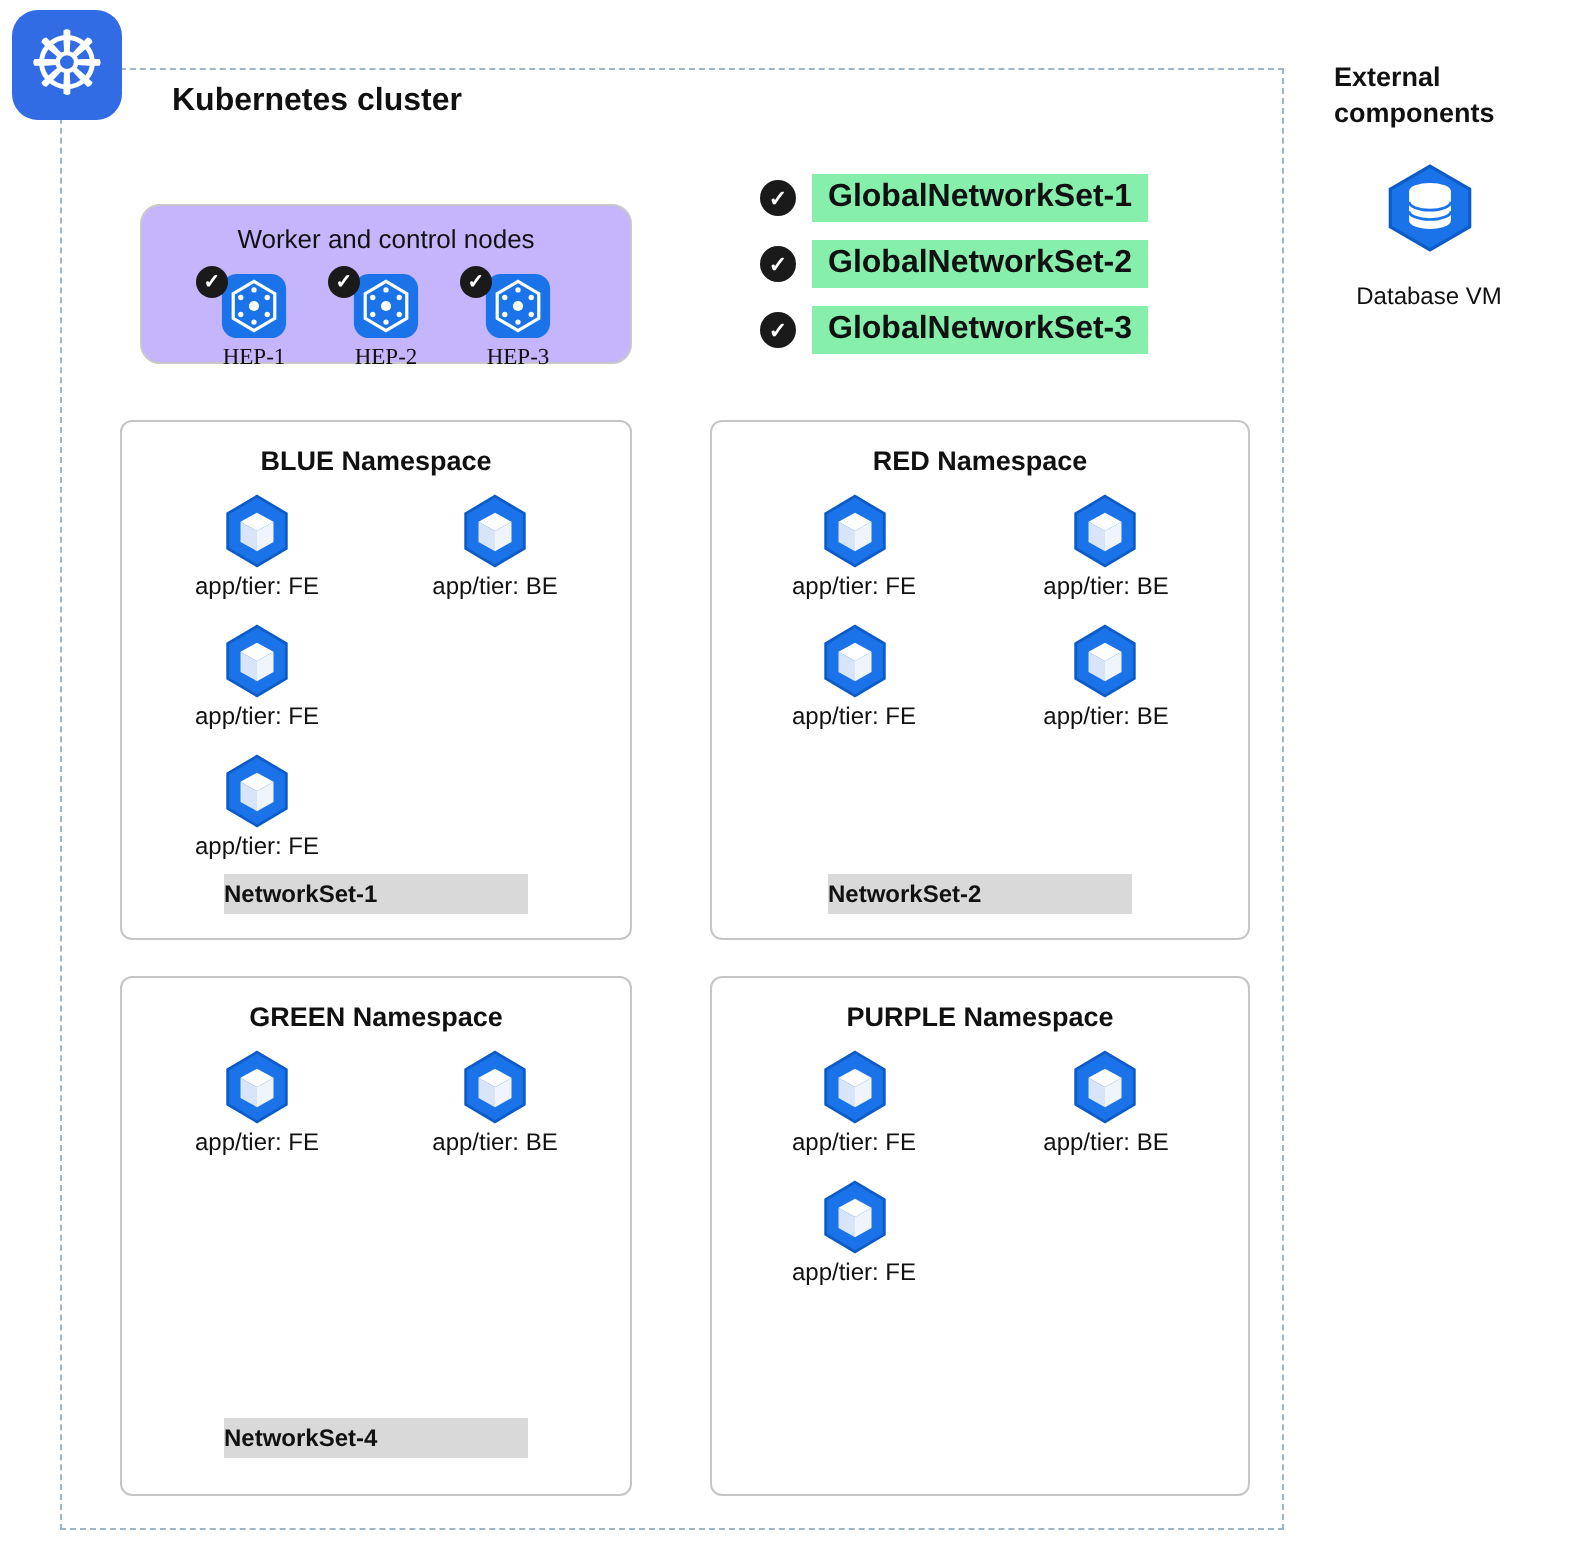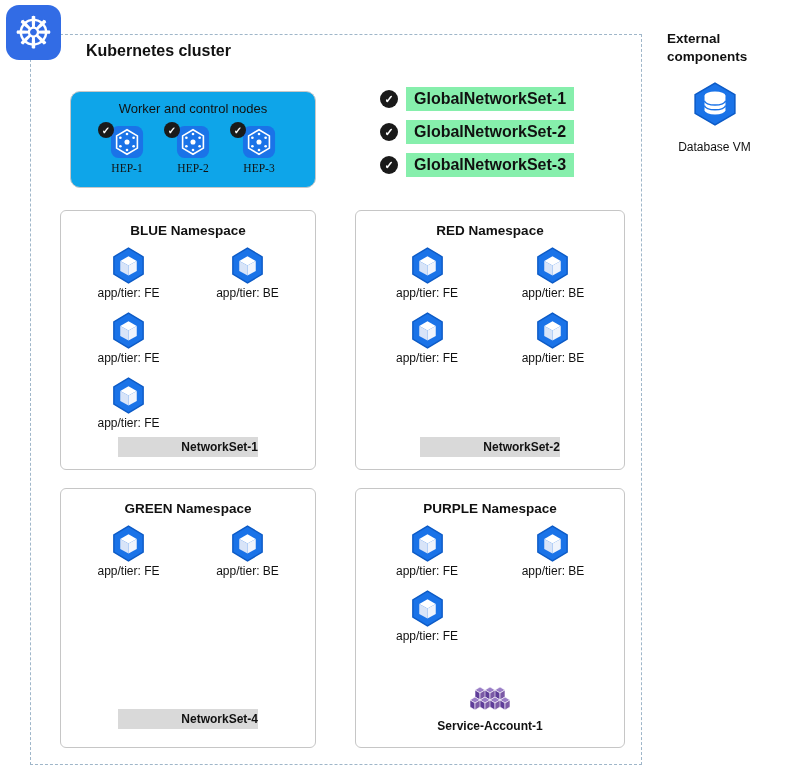--- a/index.html
+++ b/index.html
@@ -9,22 +9,22 @@
   .cluster-box { position:absolute; left:30px; top:34px; width:612px; height:731px;
                  border:1.5px dashed #9fb6c9; background:#fff; }
 
   .k8s-logo { position:absolute; left:6px; top:5px; width:55px; height:55px;
               background:#326ce5; border-radius:13px; display:flex; align-items:center;
               justify-content:center; color:#fff; font-size:44px; line-height:1; z-index:3; }
 
   .cluster-title { position:absolute; left:86px; top:42px; font-size:16px; font-weight:bold; }
 
   
-  .nodes-panel { position:absolute; left:70px; top:91px; width:246px; height:97px;
-                 border:1px solid #c8c8c8; border-radius:10px; background:#0ea5e9; }
+  .nodes-panel { position:absolute; left:70px; top:102px; width:246px; height:80px;
+                 border:1px solid #c8c8c8; border-radius:10px; background:#c4b5fd; }
   .nodes-panel-title { text-align:center; margin-top:9px; font-size:13px; }
   .nodes-row { display:flex; justify-content:center; gap:32px; margin-top:9px; }
   .node { position:relative; display:flex; flex-direction:column; align-items:center; }
   .node svg { width:34px; height:34px; }
   .node-label { font-size:11.5px; margin-top:3px;font-family:Liberation Serif, serif; }
 
   .check-badge { width:18px; height:18px; border-radius:50%; background:#1a1a1a; color:#fff;
                  font-size:11px; font-weight:bold; display:flex; align-items:center;
                  justify-content:center; flex:0 0 auto; }
   .node .check-badge { position:absolute; left:-12px; top:-3px; width:16px; height:16px; font-size:10px; }
@@ -46,21 +46,21 @@
           grid-template-columns:1fr 1fr; grid-auto-rows:65px; justify-items:center; align-items:start; }
   .pod { display:flex; flex-direction:column; align-items:center; }
   .pod svg { width:33px; height:37px; }
   .pod-label { font-size:12px; margin-top:2px; white-space:nowrap; }
   .col1 { grid-column:1; }
 
   .ns-footer { position:absolute; left:0; right:0; bottom:12px; display:flex;
                flex-direction:column; align-items:center; gap:10px; }
   .ns-footer.green { bottom:18px; }
   .gray-label { background:#d9d9d9; font-weight:bold; font-size:12px; padding:3px 0;
-                width:140px; text-align:right; }
+                width:152px; text-align:left; }
 
   .sa-block { position:absolute; left:0; right:0; bottom:14px; display:flex;
               flex-direction:column; align-items:center; gap:5px; }
   .sa-block svg { width:46px; height:28px; }
   .sa-label { font-weight:bold; font-size:12px; }
 
   
   .external { position:absolute; left:657px; top:30px; width:115px; display:flex;
               flex-direction:column; align-items:center; text-align:left; }
   .external-title { font-weight:bold; font-size:13.5px; line-height:1.3; width:95px; }
@@ -268,26 +268,20 @@
           </svg>
         <span class="pod-label">app/tier: BE</span>
       </div>
       <div class="pod">
         <svg>
             <use href="#sym-pod"></use>
           </svg>
         <span class="pod-label">app/tier: FE</span>
       </div>
     </div>
-    <div class="sa-block">
-      <svg>
-          <use href="#sym-sa"></use>
-        </svg>
-      <span class="sa-label">Service-Account-1</span>
-    </div>
   </div>
 
   <div class="external">
     <div class="external-title">External components</div>
     <div class="external-icon">
       <svg>
           <use href="#sym-db"></use>
         </svg>
     </div>
     <div class="external-label">Database VM</div>

